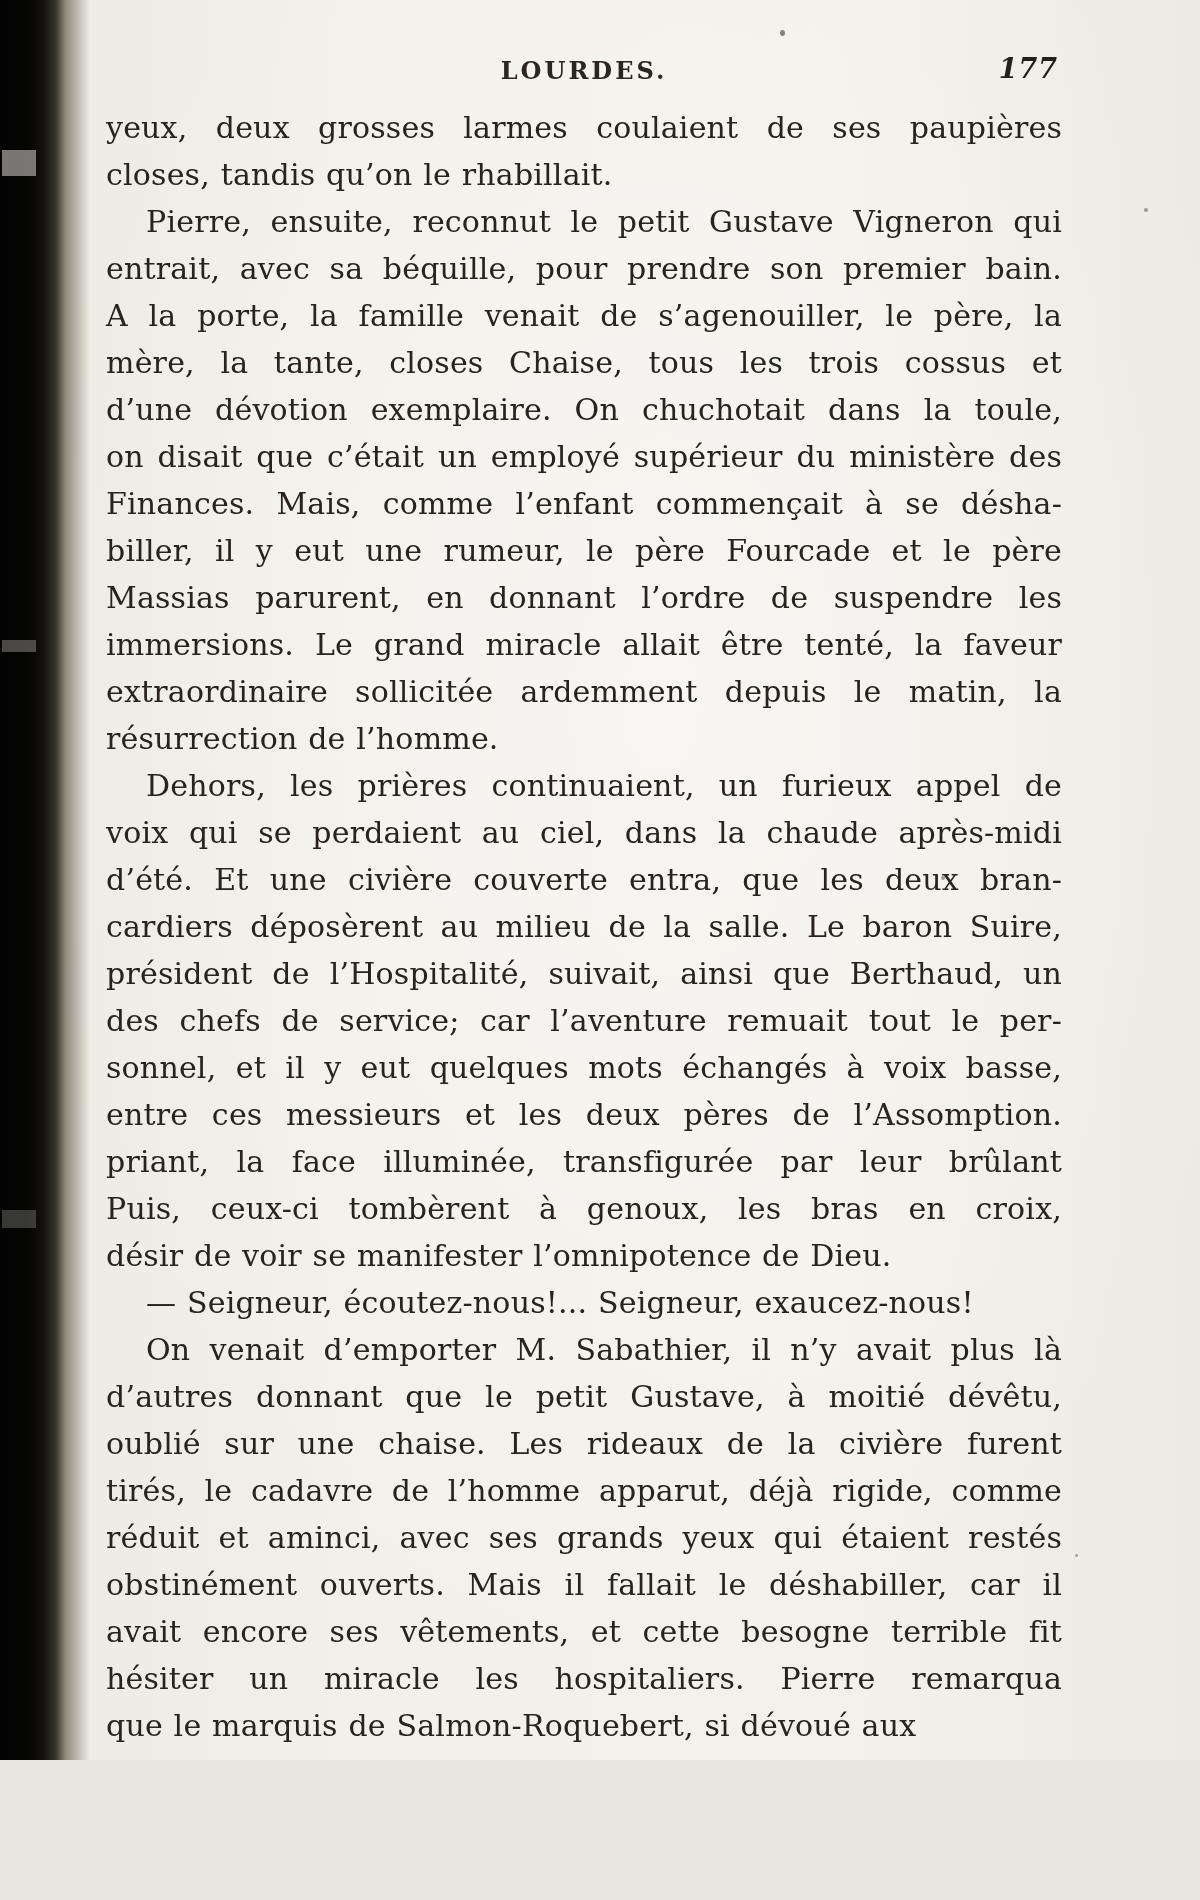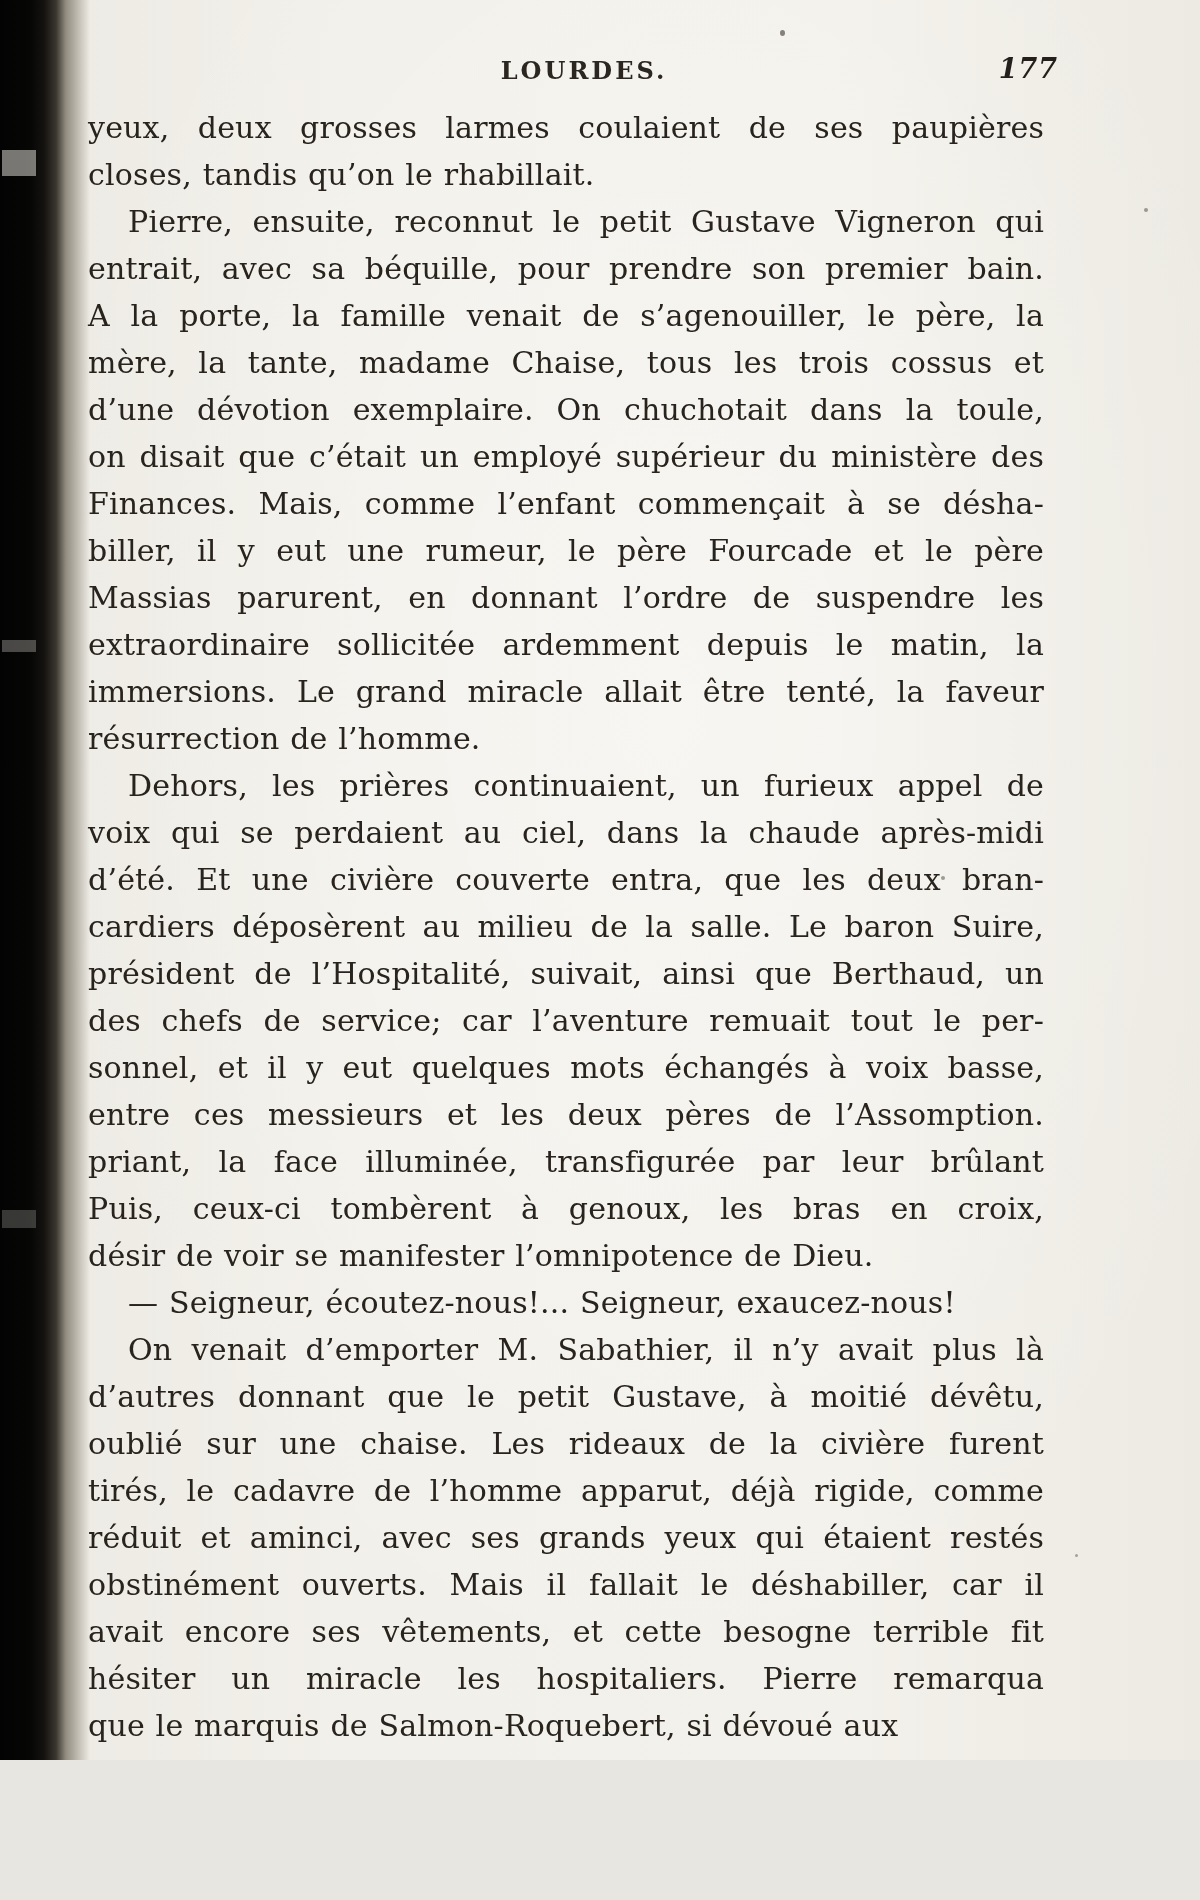--- a/index.html
+++ b/index.html
@@ -60,21 +60,21 @@
     top: -3px;
     font-size: 27px;
     font-weight: 700;
     letter-spacing: 1px;
     color: #241f1a;
     font-style: italic;
   }
   .text-block {
     position: absolute;
     top: 104px;
-    left: 88px;
+    left: 106px;
     width: 956px;
     font-size: 30px;
     line-height: 47px;
     letter-spacing: 0.2px;
     word-spacing: 1px;
     color: #28231d;
   }
   .line {
     text-align: justify;
     white-space: normal;
@@ -112,28 +112,28 @@
     <span class="running-title">LOURDES.</span>
     <span class="page-number">177</span>
   </div>
 
   <div class="text-block">
       <div class="line fill">yeux, deux grosses larmes coulaient de ses paupières</div>
       <div class="line">closes, tandis qu’on le rhabillait.</div>
       <div class="line indent fill">Pierre, ensuite, reconnut le petit Gustave Vigneron qui</div>
       <div class="line fill">entrait, avec sa béquille, pour prendre son premier bain.</div>
       <div class="line fill">A la porte, la famille venait de s’agenouiller, le père, la</div>
-      <div class="line fill">mère, la tante, madame Chaise, tous les trois cossus et</div>
+      <div class="line fill">mère, la tante, closes Chaise, tous les trois cossus et</div>
       <div class="line fill">d’une dévotion exemplaire. On chuchotait dans la toule,</div>
       <div class="line fill">on disait que c’était un employé supérieur du ministère des</div>
       <div class="line fill">Finances. Mais, comme l’enfant commençait à se désha-</div>
       <div class="line fill">biller, il y eut une rumeur, le père Fourcade et le père</div>
       <div class="line fill">Massias parurent, en donnant l’ordre de suspendre les</div>
+      <div class="line fill">immersions. Le grand miracle allait être tenté, la faveur</div>
       <div class="line fill">extraordinaire sollicitée ardemment depuis le matin, la</div>
-      <div class="line fill">immersions. Le grand miracle allait être tenté, la faveur</div>
       <div class="line">résurrection de l’homme.</div>
       <div class="line indent fill">Dehors, les prières continuaient, un furieux appel de</div>
       <div class="line fill">voix qui se perdaient au ciel, dans la chaude après-midi</div>
       <div class="line fill">d’été. Et une civière couverte entra, que les deux bran-</div>
       <div class="line fill">cardiers déposèrent au milieu de la salle. Le baron Suire,</div>
       <div class="line fill">président de l’Hospitalité, suivait, ainsi que Berthaud, un</div>
       <div class="line fill">des chefs de service; car l’aventure remuait tout le per-</div>
       <div class="line fill">sonnel, et il y eut quelques mots échangés à voix basse,</div>
       <div class="line fill">entre ces messieurs et les deux pères de l’Assomption.</div>
       <div class="line fill">priant, la face illuminée, transfigurée par leur brûlant</div>

